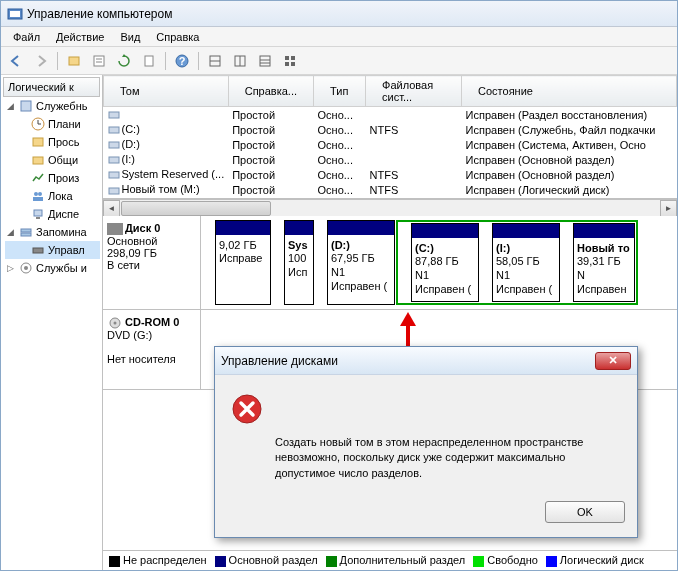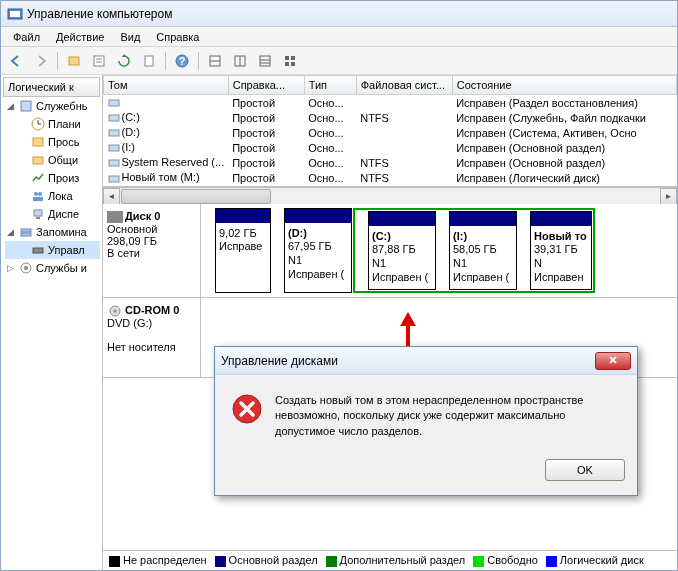--- a/index.html
+++ b/index.html
@@ -17,21 +17,21 @@
 .tree { width: 102px; border-right: 1px solid #c0c0c0; overflow: hidden; padding: 2px; }
 .tree .th { background: linear-gradient(#fdfdfd,#e8ecef); border: 1px solid #c0c0c0; padding: 3px 4px; font-weight: normal; }
 .tree ul { list-style: none; margin-left: 2px; }
 .tree li { padding: 2px 0 2px 14px; white-space: nowrap; position: relative; display: flex; align-items: center; gap: 3px; }
 .tree li.selected { background: #cde4fa; }
 .tree .expander { position: absolute; left: 2px; top: 4px; font-size: 9px; color: #666; }
 .tree .ticon { width: 14px; height: 14px; flex-shrink: 0; }
 .content { flex: 1; display: flex; flex-direction: column; overflow: hidden; }
 .grid { border-bottom: 1px solid #c0c0c0; }
 .grid table { width: 100%; border-collapse: collapse; }
-.grid th { background: linear-gradient(#fdfdfd,#e8ecef); border: 1px solid #d0d0d0; padding: 3px 4px; text-align: left; font-weight: normal; }
+.grid th { background: linear-gradient(#fdfdfd,#e8ecef); border: 1px solid #d0d0d0; padding: 3px 16px; text-align: left; font-weight: normal; }
 .grid td { padding: 1px 4px; white-space: nowrap; }
 .grid td .vicon { display: inline-block; width: 12px; height: 12px; vertical-align: middle; margin-right: 2px; }
 .hscroll { height: 17px; background: #f0f0f0; border-top: 1px solid #c0c0c0; display: flex; }
 .hscroll .arrow { width: 17px; height: 17px; background: linear-gradient(#f5f5f5,#e0e0e0); border: 1px solid #b0b0b0; display:flex;align-items:center;justify-content:center;font-size:8px;color:#555;}
 .hscroll .thumb { width: 150px; height: 15px; margin: 1px; background: linear-gradient(#e8e8e8,#d0d0d0); border: 1px solid #a8a8a8; border-radius: 2px; }
 .disks { flex: 1; overflow: auto; padding: 0; background: #fff; }
 .diskrow { display: flex; border-bottom: 1px solid #c0c0c0; min-height: 80px; }
 .diskinfo { width: 98px; padding: 6px 4px; border-right: 1px solid #c0c0c0; }
 .diskinfo .dicon { display:inline-block; width:16px; height:12px; background:#888; margin-right:2px; vertical-align:middle; }
 .diskinfo b { font-weight: bold; }
@@ -44,21 +44,21 @@
 .part.hatched .pb { background: repeating-linear-gradient(45deg,#fff,#fff 3px,#bbb 3px,#bbb 5px); }
 .green-group { border: 2px solid #00a000; display: flex; gap: 1px; padding: 1px; }
 .legend { height: 20px; border-top: 1px solid #c0c0c0; display: flex; align-items: center; padding: 0 6px; gap: 8px; font-size: 10px; }
 .legend .sw { width: 11px; height: 11px; display: inline-block; margin-right: 3px; vertical-align: middle; }
 .dialog { position: absolute; left: 214px; top: 346px; width: 424px; background: #f0f0f0; border: 1px solid #6a8ab0; box-shadow: 3px 3px 8px rgba(0,0,0,0.4); }
 .dialog .dtitle { height: 28px; background: linear-gradient(#f8fbff,#d8e6f4); display: flex; align-items: center; padding: 0 6px; border-bottom: 1px solid #c8d4e4; }
 .dialog .dtitle .t { flex: 1; font-size: 12px; }
 .dialog .close { width: 36px; height: 18px; background: linear-gradient(#e8a0a0,#c93030); border: 1px solid #a02020; border-radius: 3px; display: flex; align-items: center; justify-content: center; color: #fff; font-weight: bold; }
 .dialog .body { padding: 18px 16px 12px; display: flex; gap: 12px; }
 .dialog .erricon { width: 32px; height: 32px; flex-shrink: 0; }
-.dialog .msg { font-size: 11px; line-height: 1.4; }
+.dialog .msg { font-size: 11px; line-height: 1.4; margin-top: 42px; }
 .dialog .btns { padding: 8px 12px 14px; text-align: right; }
 .dialog .btns button { width: 80px; height: 22px; background: linear-gradient(#fdfdfd,#e4e4e4); border: 1px solid #888; border-radius: 3px; }
 .arrow-annot { position: absolute; left: 400px; top: 312px; pointer-events: none; }
 .arrow-annot .shaft { width: 4px; height: 50px; background: #e00000; margin-left: 6px; }
 .arrow-annot .head { width: 0; height: 0; border-left: 8px solid transparent; border-right: 8px solid transparent; border-bottom: 14px solid #e00000; }
 svg { display: block; }
 </style>
 </head>
 <body>
 
@@ -326,20 +326,24 @@
           <div class="diskinfo">
             <span class="dicon"></span><b>Диск 0</b><br>
             <span>Основной</span><br>
             <span>298,09 ГБ</span><br>
             <span>В сети</span>
           </div>
           <div class="parts">
             <div class="part" style="width:56px">
                 <div class="ph navy"></div>
                 <div class="pb"><span>9,02 ГБ</span><br><span>Исправе</span></div>
+              </div>
+            <div class="part" style="width:30px">
+                <div class="ph navy"></div>
+                <div class="pb"><b>Sys</b><br><span>100</span><br><span>Исп</span></div>
               </div>
             <div class="part" style="width:68px">
                 <div class="ph navy"></div>
                 <div class="pb"><b>(D:)</b><br><span>67,95 ГБ N1</span><br><span>Исправен (</span></div>
               </div>
             <div class="green-group">
               <div class="part" style="width:68px;border:1px solid #000">
                   <div class="ph navy"></div>
                   <div class="pb"><b>(C:)</b><br><span>87,88 ГБ N1</span><br><span>Исправен (</span></div>
                 </div>

